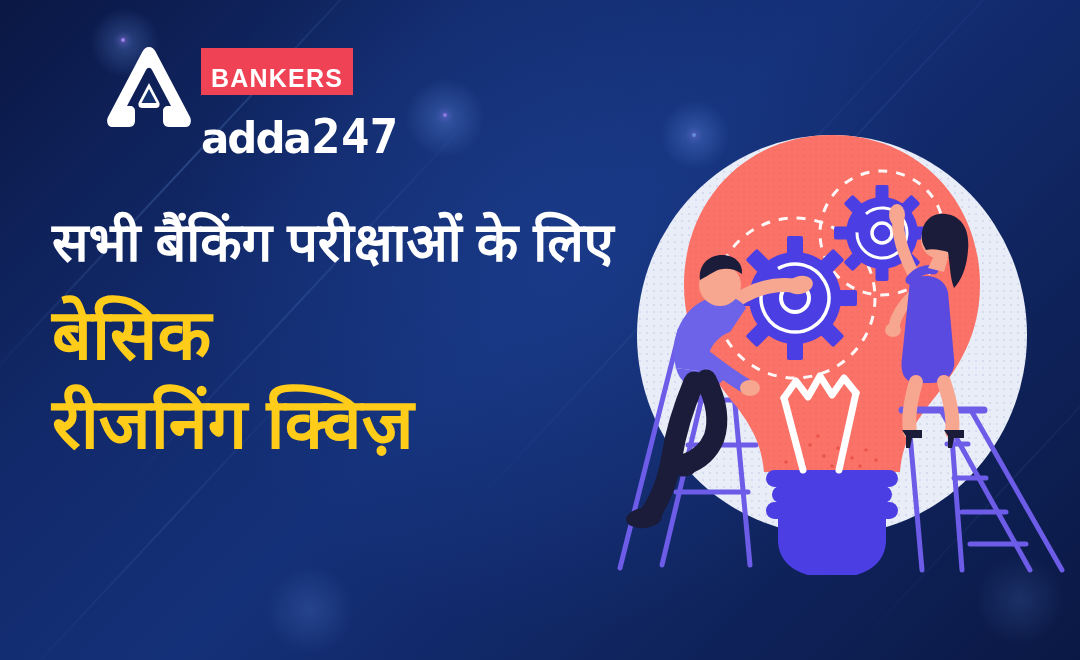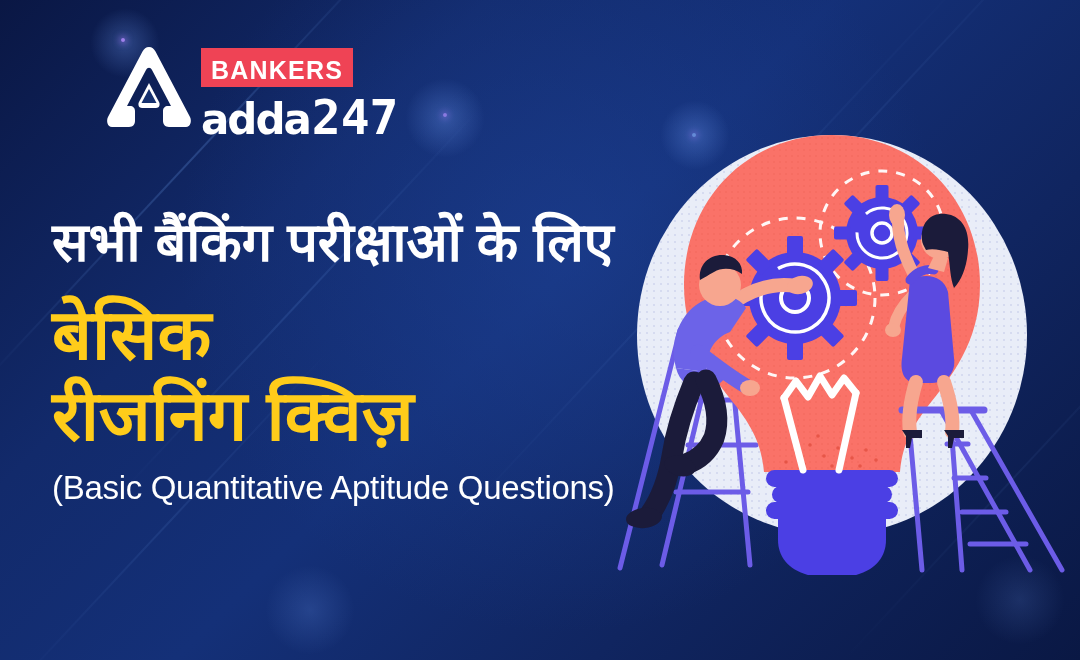--- a/index.html
+++ b/index.html
@@ -31,34 +31,34 @@
   .g4{left:265px;top:565px;width:90px;height:90px;opacity:.6;}
   .g5{left:975px;top:555px;width:90px;height:90px;opacity:.5;}
   .sparkle{position:absolute;width:4px;height:4px;border-radius:50%;background:rgba(180,140,255,.85);
            box-shadow:0 0 6px 2px rgba(150,110,230,.55);}
 
   
   #logo{position:absolute;left:105px;top:40px;width:230px;height:100px;}
   #logo-mark{position:absolute;left:0;top:5px;width:88px;height:90px;}
   #logo-right{position:absolute;left:96px;top:8px;}
   #bankers-badge{background:#ef4355;color:#ffffff;font-weight:bold;font-size:25px;
-    letter-spacing:1.2px;padding:10px 10px 4px 10px;display:inline-block;line-height:1;}
-  #adda-wordmark{margin-top:6px;color:#ffffff;font-size:42px;font-weight:bold;
+    letter-spacing:1.2px;padding:18px 10px 4px 10px;display:inline-block;line-height:1;}
+  #adda-wordmark{margin-top:17px;color:#ffffff;font-size:42px;font-weight:bold;
     letter-spacing:-1px;line-height:1;display:flex;align-items:flex-end;}
   #adda-word{font-family:"DejaVu Sans", sans-serif;font-weight:bold;letter-spacing:-2px;}
   #adda-num{font-family:"DejaVu Sans Mono", monospace;font-weight:bold;font-size:48px;letter-spacing:0px;margin-left:2px;}
 
   
   #headline{position:absolute;left:52px;top:212px;width:620px;}
   #line-1{color:#ffffff;font-size:54px;font-weight:bold;line-height:1.12;
           font-family:"Liberation Sans", sans-serif;white-space:nowrap;}
   .yellow-line{color:#ffcc1a;font-weight:bold;line-height:1.12;
           font-family:"Liberation Sans", sans-serif;white-space:nowrap;}
   #line-2{font-size:70px;margin-top:24px;}
-  #line-3{font-size:70px;margin-top:2px;}
+  #line-3{font-size:70px;margin-top:10px;}
   #line-4{color:#ffffff;font-size:33px;margin-top:14px;letter-spacing:-.3px;
           font-family:"Liberation Sans", sans-serif;white-space:nowrap;}
 
   
   #illustration{position:absolute;left:610px;top:100px;width:470px;height:475px;}
   #illustration svg{display:block;}
 </style>
 </head>
 <body>
 
@@ -93,21 +93,20 @@
         <span id="adda-word">adda</span>
         <span id="adda-num">247</span>
       </div>
     </div>
   </div>
 
   <div id="headline">
     <div id="line-1">सभी बैंकिंग परीक्षाओं के लिए</div>
     <div id="line-2" class="yellow-line">बेसिक</div>
     <div id="line-3" class="yellow-line">रीजनिंग क्विज़</div>
-    <div id="line-4">(Basic Quantitative Aptitude Questions)</div>
   </div>
 
   <div id="illustration">
     <svg viewBox="0 0 470 475" width="470" height="475" aria-hidden="true">
       <defs>
         <pattern id="dots" width="7" height="7" patternUnits="userSpaceOnUse">
           <circle cx="2" cy="2" r="1" fill="#2b3fa8" opacity=".30"></circle>
         </pattern>
         <pattern id="dotsRed" width="6" height="6" patternUnits="userSpaceOnUse">
           <circle cx="2" cy="2" r="1" fill="#d8402f" opacity=".30"></circle>

